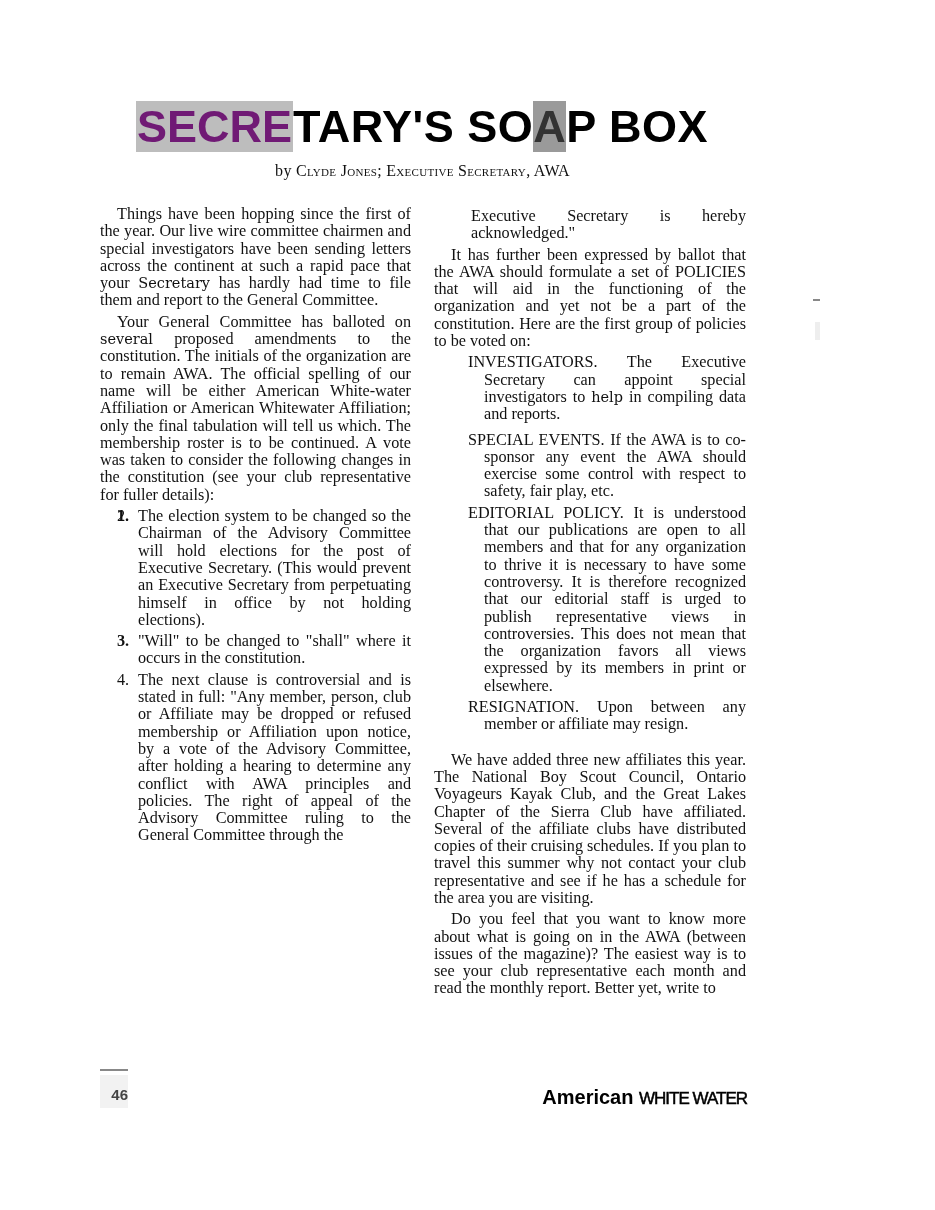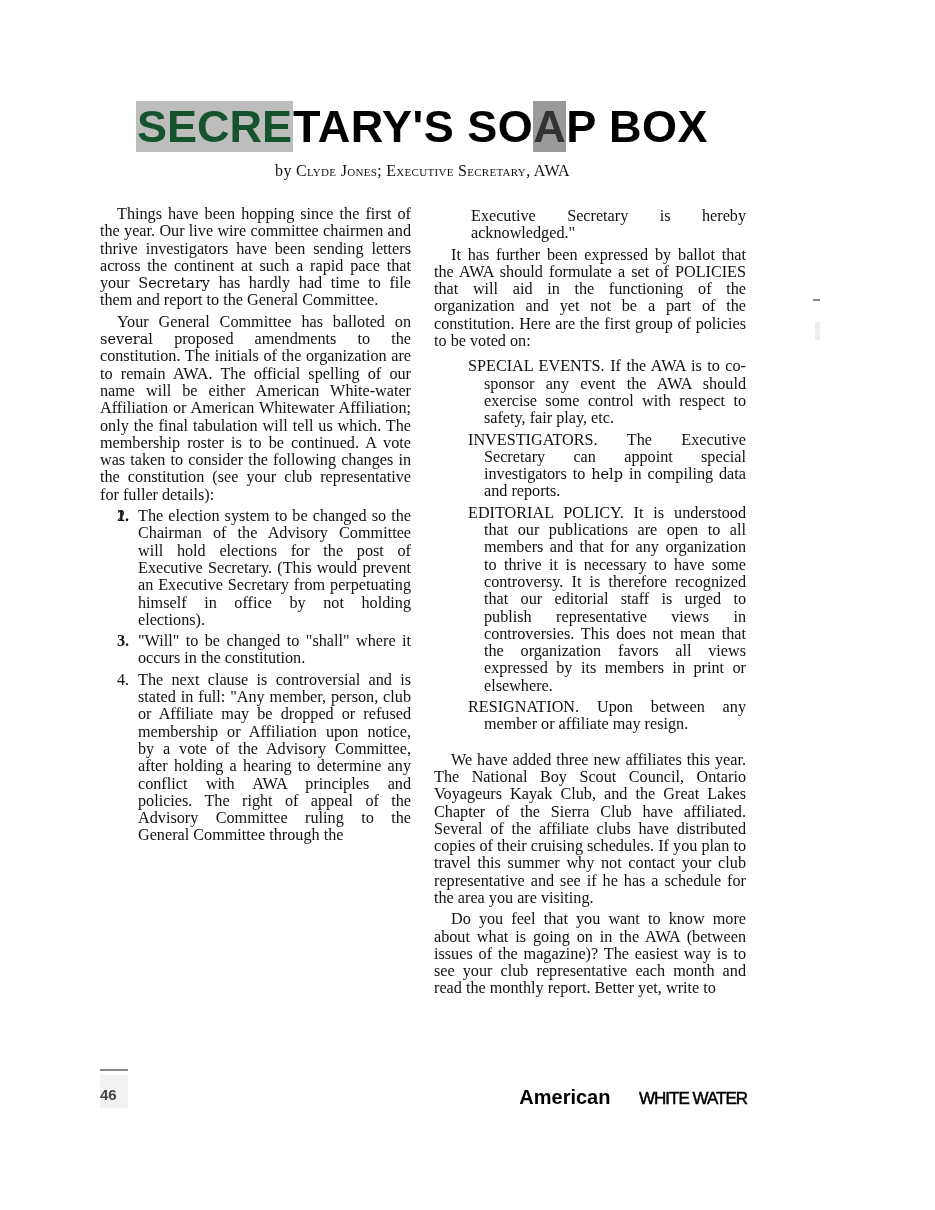--- a/index.html
+++ b/index.html
@@ -1,69 +1,69 @@
 <!DOCTYPE html>
 <html><head>
 <meta charset="utf-8">
 <style>
   html, body { margin: 0; padding: 0; background: #ffffff; }
   body { width: 935px; height: 1210px; position: relative; overflow: hidden; font-family: "Liberation Serif", "DejaVu Serif", serif; color: #111; }
   .title { position: absolute; left: 136px; top: 103px; width: 580px; height: 48px; font-family: "Liberation Sans", "DejaVu Sans", sans-serif; font-weight: bold; font-size: 45px; line-height: 48px; letter-spacing: 0.5px; white-space: nowrap; color: #000; }
-  .title .shaded { background: #bdbdbd; color: #14532d; letter-spacing: 0; padding: 0 1px; }
+  .title .shaded { background: #bdbdbd; color: #701a75; letter-spacing: 0; padding: 0 1px; }
   .title .shaded2 { background: #9a9a9a; color: #333; }
   .byline { position: absolute; left: 0; width: 845px; top: 162px; text-align: center; font-size: 16px; letter-spacing: 0.3px; }
   .byline .sc { font-variant: small-caps; }
   .col { position: absolute; font-size: 16.2px; line-height: 17.3px; text-align: justify; }
   .col-left { left: 100px; top: 206px; width: 311px; }
   .col-right { left: 434px; top: 208px; width: 312px; }
   .col p { margin: 0 0 4px 0; text-indent: 17px; }
   .numlist { margin: 0 0 4px 0; padding: 0; list-style: none; }
   .numlist li { position: relative; padding-left: 38px; margin-bottom: 4px; }
   .numlist li .num { position: absolute; left: 17px; top: 0; }
   .numlist li .num.bold { font-weight: bold; }
   .cont { padding-left: 37px; margin-bottom: 4px; }
   .policy { padding-left: 33px; text-indent: -16px; margin: 0 0 4px 17px; }
   .policy.first { margin-top: 8px; }
   .gap { height: 14px; }
   .page-bar { position: absolute; left: 100px; top: 1069px; width: 28px; height: 2px; background: #888; }
-  .page-num { position: absolute; left: 100px; top: 1075px; width: 28px; height: 33px; background: #f2f2f2; font-family: "Liberation Sans", "DejaVu Sans", sans-serif; font-weight: bold; font-size: 15px; color: #444; line-height: 40px; text-align: left; }
+  .page-num { position: absolute; left: 100px; top: 1075px; width: 28px; height: 33px; background: #f2f2f2; font-family: "Liberation Sans", "DejaVu Sans", sans-serif; font-weight: bold; font-size: 15px; color: #444; line-height: 40px; text-align: right; }
   .footer { position: absolute; right: 188px; top: 1086px; font-family: "Liberation Sans", "DejaVu Sans", sans-serif; font-weight: bold; color: #000; white-space: nowrap; }
   .footer .a { font-size: 20px; }
-  .footer .b { font-size: 17px; letter-spacing: -1px; font-weight: normal; margin-left: 23px; -webkit-text-stroke: 0.5px #000; }
+  .footer .b { font-size: 17px; letter-spacing: -1px; font-weight: normal; -webkit-text-stroke: 0.5px #000; }
   .edge-mark { position: absolute; left: 813px; top: 299px; width: 7px; height: 2px; background: #888; }
   .edge-smudge { position: absolute; left: 815px; top: 322px; width: 5px; height: 18px; background: #eee; }
   .odd { font-family: "DejaVu Serif", serif; font-size: 14.5px; }
 </style>
 </head>
 <body>
 
 <div class="title">
   <span class="shaded">SECRE</span><span>TARY'S </span><span>SO</span><span class="shaded2">A</span><span>P</span><span> BOX</span>
 </div>
 
 <div class="byline">
   <span>by </span><span class="sc">Clyde Jones</span><span>; </span><span class="sc">Executive Secretary</span><span>, AWA</span>
 </div>
 
 <div class="col col-left">
-  <p><span>Things have been hopping since the first of the year. Our live wire committee chairmen and thrive investigators have been sending letters across the continent at such a rapid pace that your </span><span class="odd">Secretary</span><span> has hardly had time to file them and report to the General Committee.</span></p>
+  <p><span>Things have been hopping since the first of the year. Our live wire committee chairmen and special investigators have been sending letters across the continent at such a rapid pace that your </span><span class="odd">Secretary</span><span> has hardly had time to file them and report to the General Committee.</span></p>
   <p><span>Your General Committee has balloted on </span><span class="odd">several</span><span> proposed amendments to the constitution.  The initials of the organization are to remain AWA.  The official spelling of our name will be either American White-water Affiliation or American Whitewater Affiliation; only the final tabulation will tell us which. The membership roster is to be continued. A vote was taken to consider the following changes in the constitution (see your club representative for fuller details):</span></p>
   <ul class="numlist">
     <li><span class="num bold">1.</span></li>
     <li><span class="num">2.</span><span>The election system to be changed so the Chairman of the Advisory Committee will hold elections for the post of Executive Secretary. (This would prevent an Executive Secretary from perpetuating himself in office by not holding elections).</span></li>
     <li><span class="num bold">3.</span><span>"Will" to be changed to "shall" where it occurs in the constitution.</span></li>
     <li><span class="num">4.</span><span>The next clause is controversial and is stated in full: "Any member, person, club or Affiliate may be dropped or refused membership or Affiliation upon notice, by a vote of the Advisory Committee, after holding a hearing to determine any conflict with AWA principles and policies.  The right of appeal of the Advisory Committee ruling to the General Committee through the</span></li>
   </ul>
 </div>
 
 <div class="col col-right">
   <div class="cont">Executive Secretary is hereby acknowledged."</div>
   <p>It has further been expressed by ballot that the AWA should formulate a set of POLICIES that will aid in the functioning of the organization and yet not be a part of the constitution. Here are the first group of policies to be voted on:</p>
+  <div class="policy"><span>INVESTIGATORS.  The Executive Secretary can appoint special investigators to </span><span class="odd">help</span><span> in compiling data and reports.</span></div>
   <div class="policy first"><span>SPECIAL EVENTS. If the AWA is to co-sponsor any event the AWA should exercise some control with respect to safety, fair play, etc.</span></div>
-  <div class="policy"><span>INVESTIGATORS.  The Executive Secretary can appoint special investigators to </span><span class="odd">help</span><span> in compiling data and reports.</span></div>
   <div class="policy"><span>EDITORIAL POLICY. It is understood that our publications are open to all members and that for any organization to thrive it is necessary to have some controversy.  It is therefore recognized that our editorial staff is urged to publish representative views in controversies. This does not mean that the organization favors all views expressed by its members in print or elsewhere.</span></div>
   <div class="policy"><span>RESIGNATION.  Upon between any member or affiliate may resign.</span></div>
   <div class="gap"></div>
   <p>We have added three new affiliates this year.  The National Boy Scout Council, Ontario Voyageurs Kayak Club, and the Great Lakes Chapter of the Sierra Club have affiliated.  Several of the affiliate clubs have distributed copies of their cruising schedules.  If you plan to travel this summer why not contact your club representative and see if he has a schedule for the area you are visiting.</p>
   <p>Do you feel that you want to know more about what is going on in the AWA (between issues of the magazine)? The easiest way is to see your club representative each month and read the monthly report.  Better yet, write to</p>
 </div>
 
 <div class="edge-mark"></div>
 <div class="edge-smudge"></div>
 

